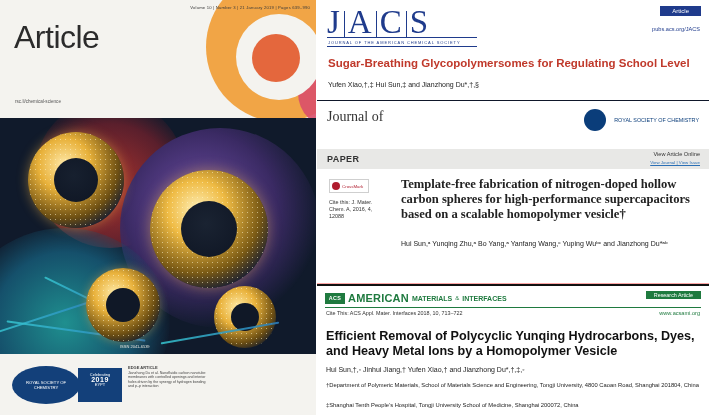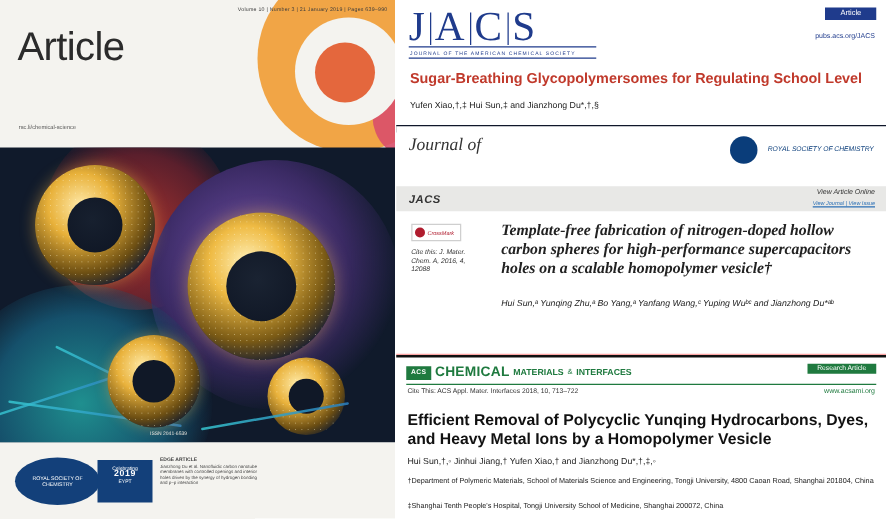--- a/index.html
+++ b/index.html
@@ -61,21 +61,21 @@
   .jacs-logo .bar{display:inline-block;width:1px;height:26px;background:#1f3b8c;margin:0 3px;vertical-align:-4px;}
   .jacs-sub{position:absolute;left:11px;top:40px;font-size:4px;letter-spacing:.9px;color:#1f3b8c;}
   .jacs-rule{position:absolute;left:10px;top:37px;width:150px;height:1px;background:#1f3b8c;}
   .jacs-rule2{position:absolute;left:10px;top:46px;width:150px;height:1px;background:#1f3b8c;}
   .article-tag{position:absolute;right:8px;top:6px;background:#1f3b8c;color:#fff;font-size:6px;padding:2px 12px;}
   .pubs-url{position:absolute;right:9px;top:26px;font-size:5.6px;color:#1f3b8c;}
   .jacs-title{position:absolute;left:11px;top:57px;width:370px;font-size:11.5px;line-height:13px;color:#c0392b;font-weight:bold;font-family:"Liberation Sans",sans-serif;}
   .jacs-authors{position:absolute;left:11px;top:81px;width:370px;font-size:7px;color:#222;}
 
   
-  .jmca{position:absolute;left:0;top:101px;width:392px;height:182px;background:#ffffff;border-bottom:3px solid #fca5a5;font-style:italic;}
+  .jmca{position:absolute;left:0;top:101px;width:392px;height:182px;background:#ffffff;border-bottom:3px solid #fca5a5;}
   .jmca-title{position:absolute;left:10px;top:8px;font-size:14px;line-height:16px;color:#333;font-family:"Liberation Serif",serif;}
   .jmca-title b{display:block;font-weight:bold;}
   .rsc-logo{position:absolute;right:10px;top:8px;text-align:right;}
   .rsc-circle{display:inline-block;width:22px;height:22px;border-radius:50%;background:#0a3d7a;vertical-align:middle;margin-right:4px;}
   .rsc-text{display:inline-block;font-size:5.4px;line-height:6px;color:#0a3d7a;text-align:left;vertical-align:middle;}
   .paper-bar{position:absolute;left:0;top:48px;width:392px;height:20px;background:#e8e8e6;}
   .paper-label{position:absolute;left:10px;top:53px;font-size:9px;font-weight:bold;color:#333;letter-spacing:.4px;}
   .vao{position:absolute;right:9px;top:50px;font-size:5.6px;color:#333;}
   .vao2{position:absolute;right:9px;top:59px;font-size:4.4px;color:#2a6fb5;text-decoration:underline;}
   .crossmark{position:absolute;left:12px;top:78px;width:40px;height:14px;border:1px solid #cfcfcf;background:#fff;color:#b01c2e;font-size:4.4px;display:flex;align-items:center;gap:2px;padding:0 2px;box-sizing:border-box;}
@@ -174,36 +174,36 @@
 
     <div class="jmca">
       <div class="jmca-title">
         <span>Journal of</span>
       </div>
       <div class="rsc-logo">
         <span class="rsc-circle"></span>
         <span class="rsc-text">ROYAL SOCIETY OF CHEMISTRY</span>
       </div>
       <div class="paper-bar"></div>
-      <div class="paper-label">JACS</div>
+      <div class="paper-label">PAPER</div>
       <div class="vao">View Article Online</div>
       <div class="vao2">View Journal | View Issue</div>
       <div class="crossmark">
         <span class="cm-dot"></span>
         <span>CrossMark</span>
       </div>
       <div class="cite">Cite this: J. Mater. Chem. A, 2016, 4, 12088</div>
-      <div class="jmca-heading">Template-free fabrication of nitrogen-doped hollow carbon spheres for high-performance supercapacitors holes on a scalable homopolymer vesicle†</div>
+      <div class="jmca-heading">Template-free fabrication of nitrogen-doped hollow carbon spheres for high-performance supercapacitors based on a scalable homopolymer vesicle†</div>
       <div class="jmca-authors">Hui Sun,ᵃ Yunqing Zhu,ᵃ Bo Yang,ᵃ Yanfang Wang,ᶜ Yuping Wuᵇᶜ and Jianzhong Du*ᵃᵇ</div>
     </div>
 
     <div class="ami">
       <div class="ami-logo-row">
         <span class="acs-badge">ACS</span>
-        <span class="ami-word">CHEMICAL</span>
+        <span class="ami-word">AMERICAN</span>
         <span class="ami-word2">MATERIALS</span>
         <span class="ami-amp">&amp;</span>
         <span class="ami-word2">INTERFACES</span>
       </div>
       <div class="research-tag">Research Article</div>
       <div class="ami-rule"></div>
       <div class="ami-cite">Cite This: ACS Appl. Mater. Interfaces 2018, 10, 713–722</div>
       <div class="acs-url">www.acsami.org</div>
       <div class="ami-title">Efficient Removal of Polycyclic Yunqing Hydrocarbons, Dyes, and Heavy Metal Ions by a Homopolymer Vesicle</div>
       <div class="ami-authors">Hui Sun,†,◦ Jinhui Jiang,† Yufen Xiao,† and Jianzhong Du*,†,‡,◦</div>

